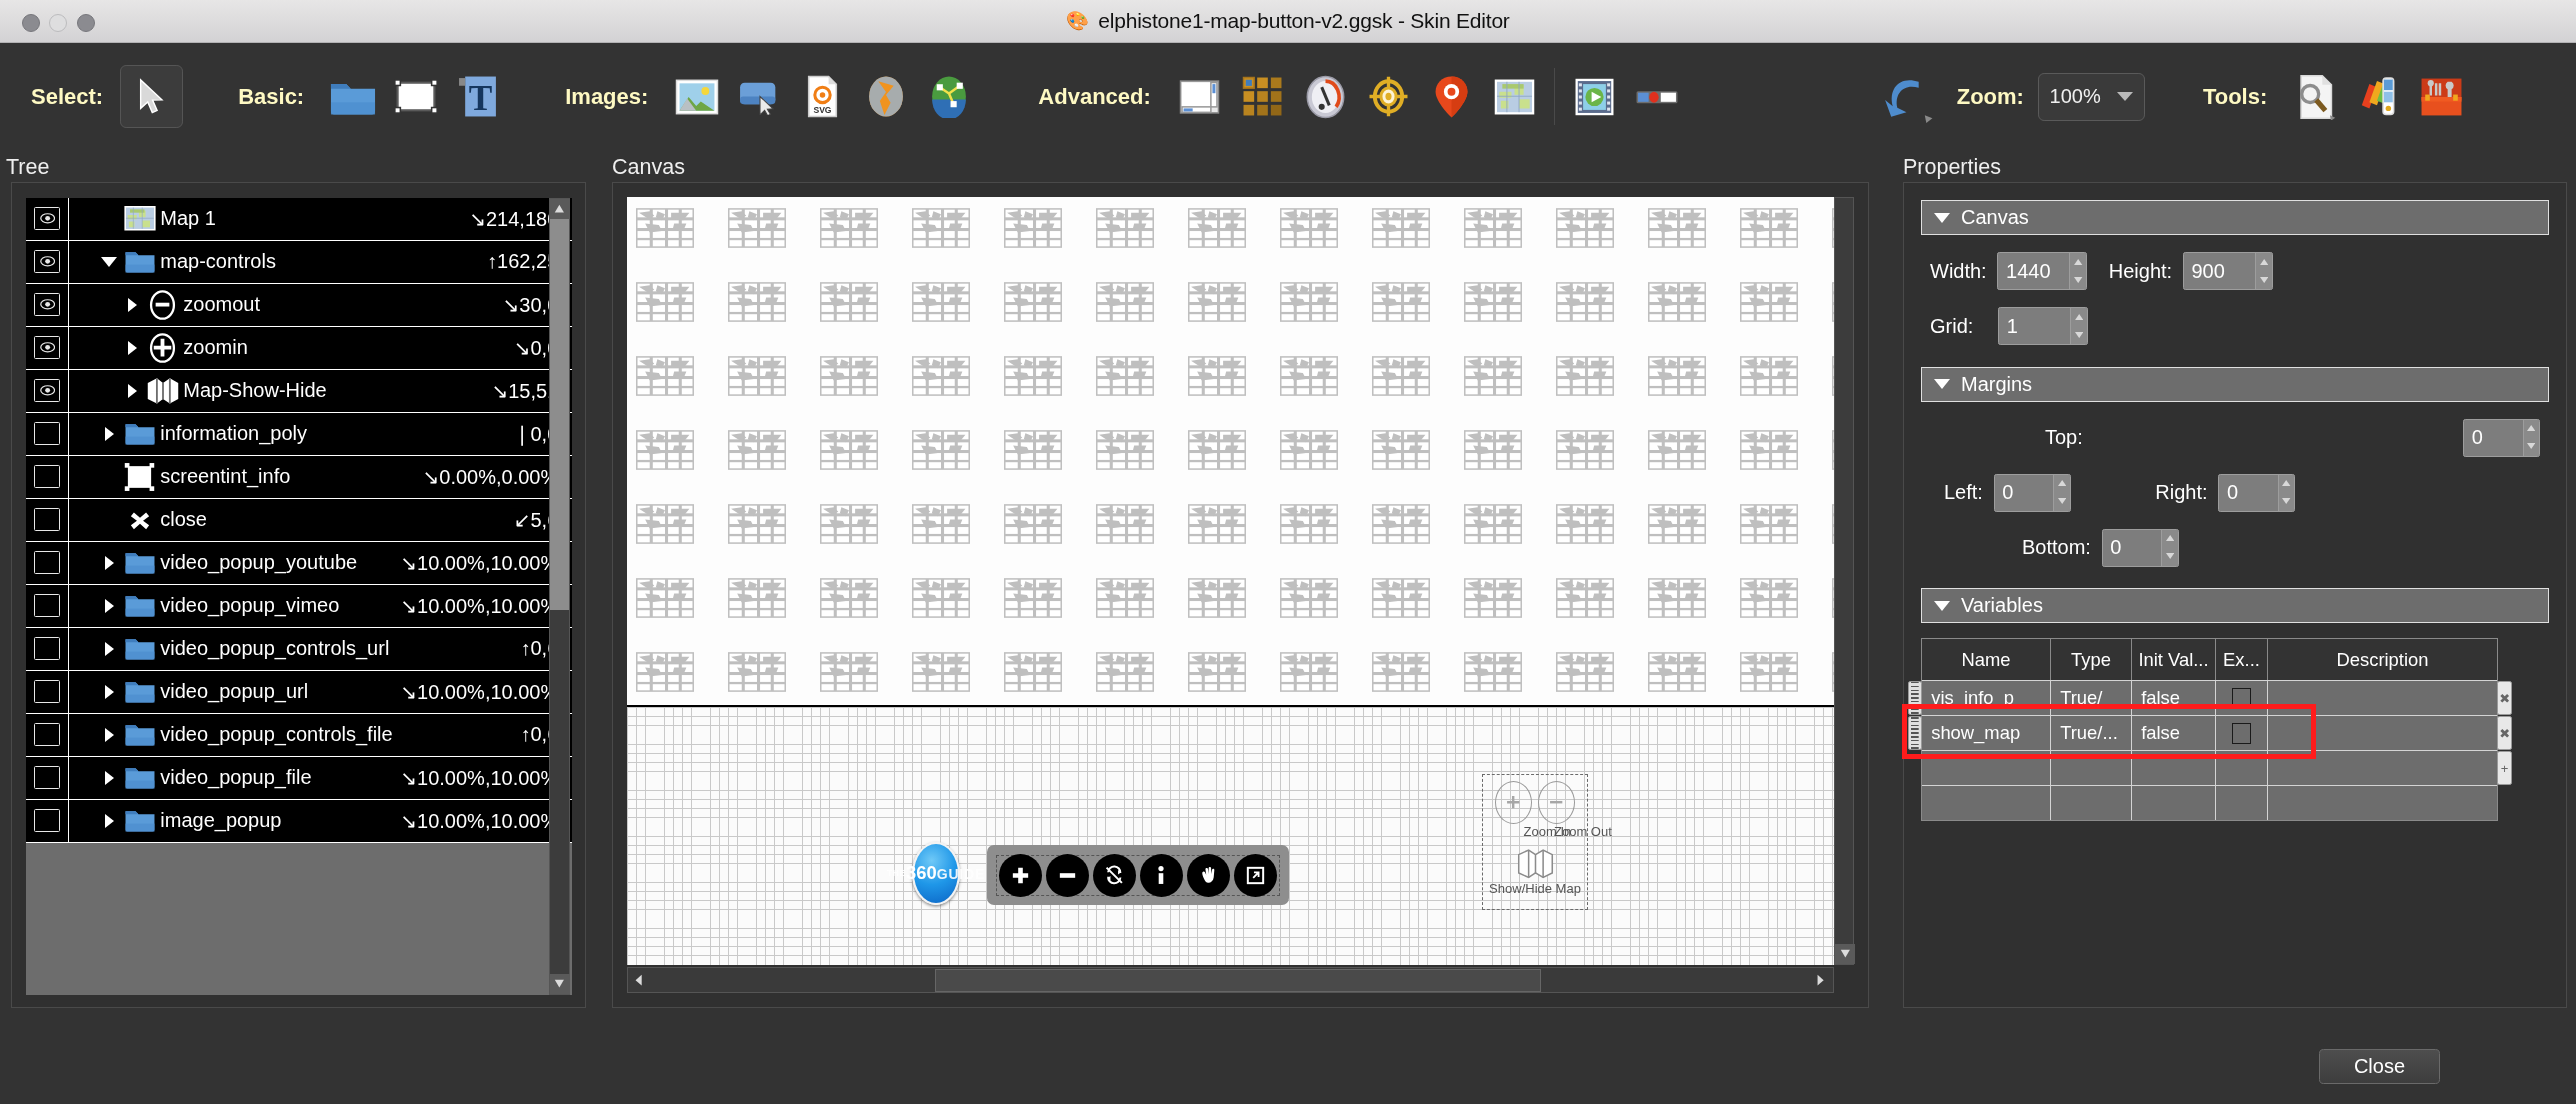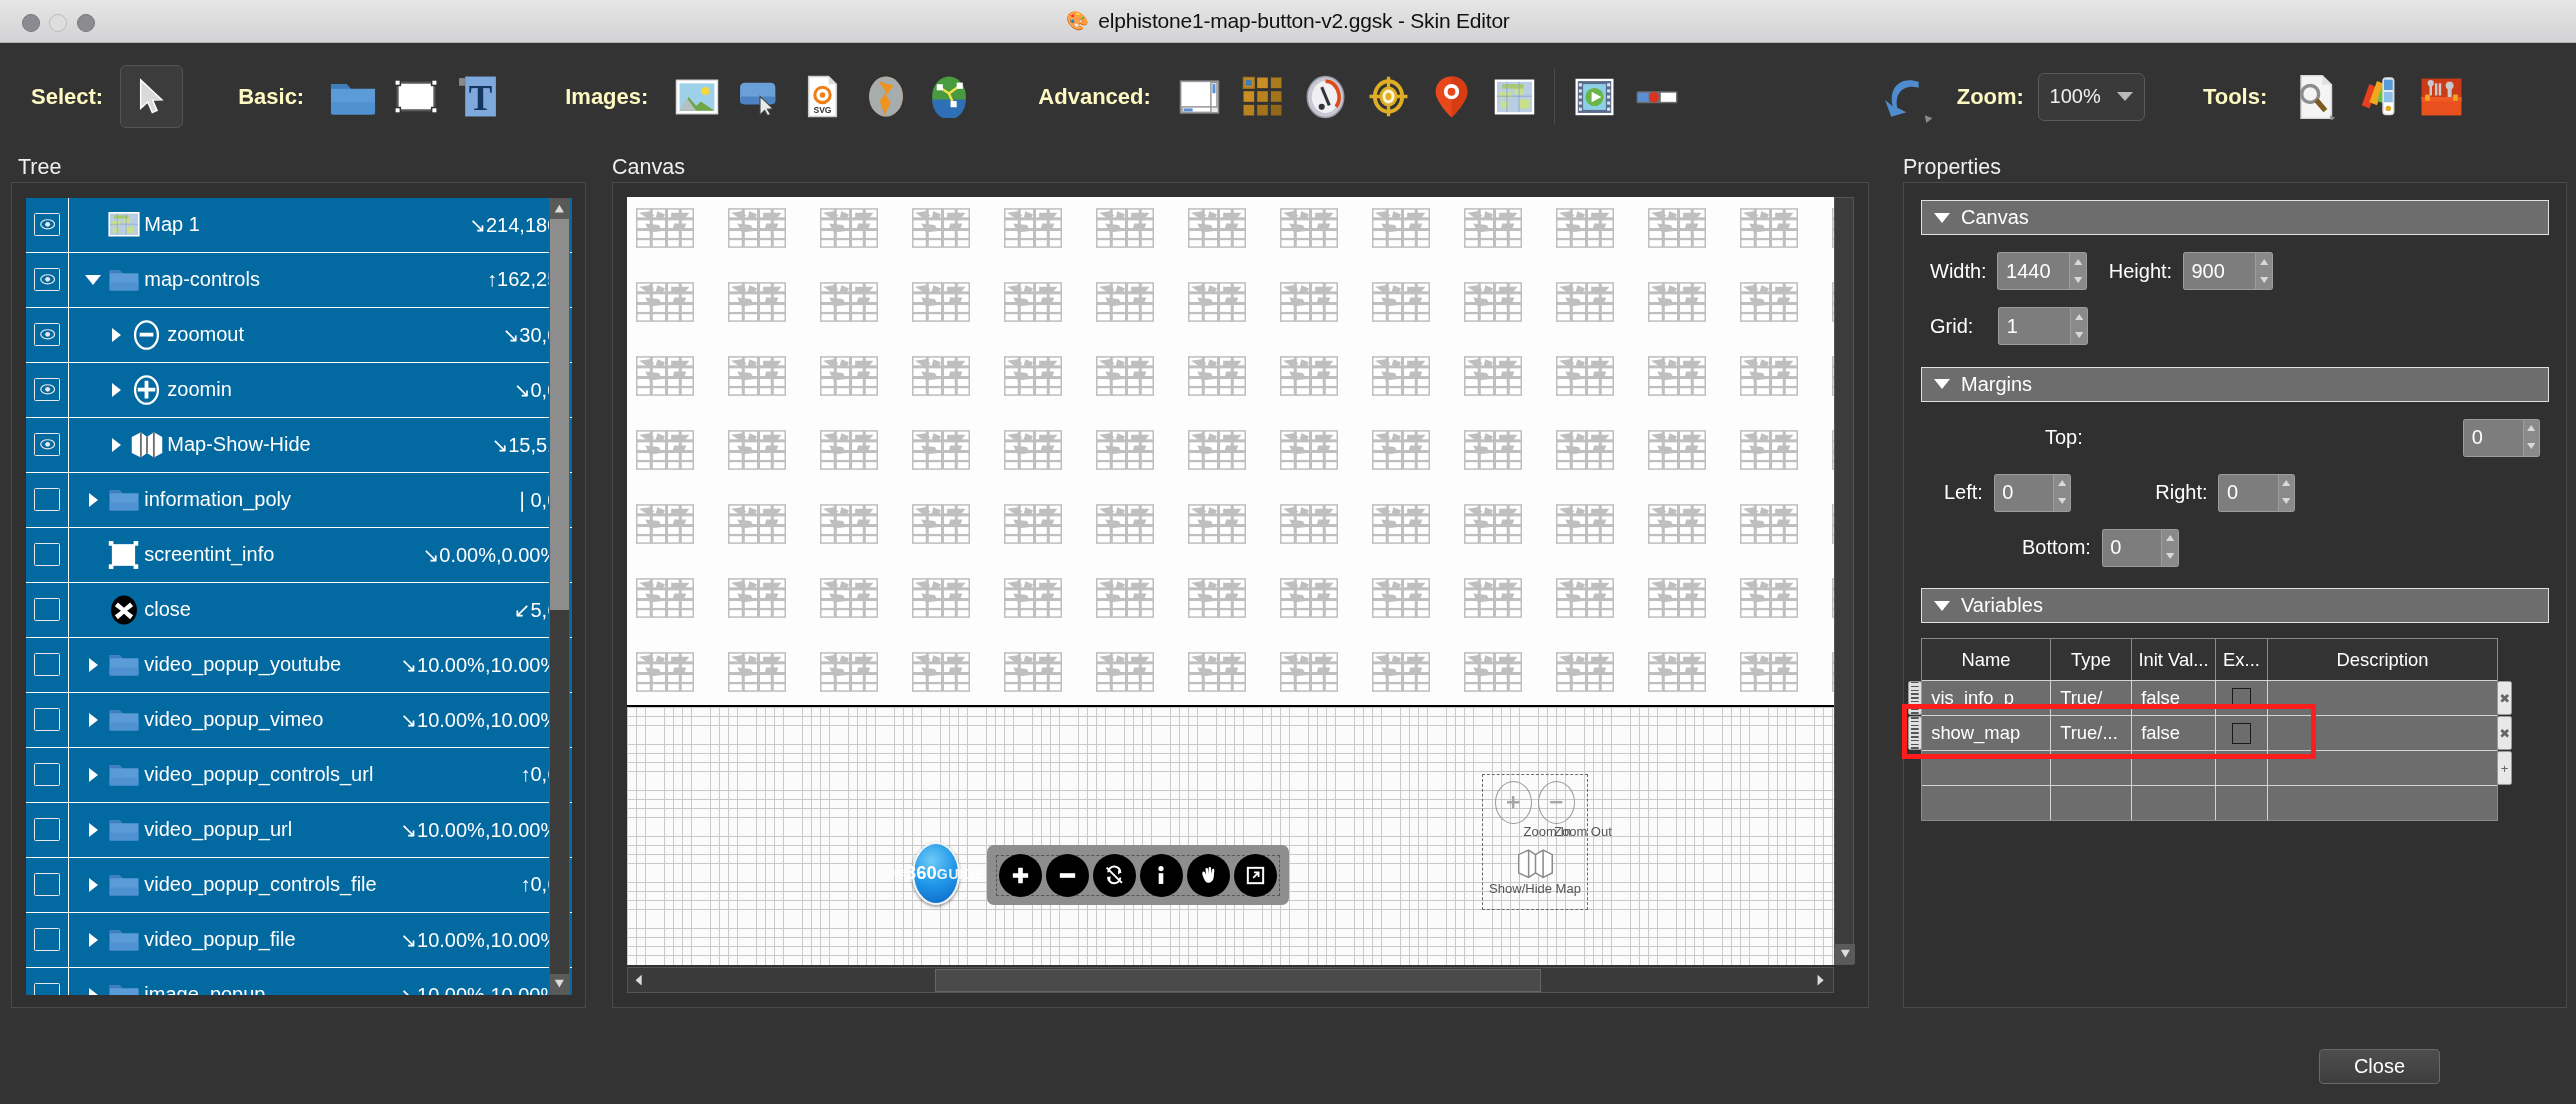--- a/index.html
+++ b/index.html
@@ -60,22 +60,22 @@
   
   .tree-panel{
     position:absolute; left:10.7px; top:182px; width:575px; height:826px;
     background:#303030; border:0.8px solid #4a4a4a;
   }
   .tree-list{
     position:absolute; left:14.6px; top:14.6px; width:546px; height:797px;
     overflow:hidden; background:#6d6d6d;
   }
   .trow{
-    display:flex; align-items:center; height:55px; background:#0369a1;
-    border-bottom:1.5px solid #ffffff; position:relative;
+    display:flex; align-items:center; height:43px; background:#000000;
+    border-bottom:1.5px solid #ffffff; position:relative;gap:16px;
   }
   .eyecell{
     width:43px; height:100%; display:flex; align-items:center; justify-content:center;
     border-right:1.5px solid #ffffff; flex:0 0 43px;
   }
   .eyebox{
     width:26px;height:23px;border:1.5px solid #e8e8e8;border-radius:1.5px;
     display:flex;align-items:center;justify-content:center;
   }
   .eyebox.empty{ background:transparent; }
@@ -464,21 +464,21 @@
           <path d="M18 3 a3 3 0 0 0 0 5 v5 h2.6 v-5 a3 3 0 0 0 0 -5 z" fill="#c9c9c9"></path>
           <rect x="1" y="13" width="26" height="12" fill="#e8501e"></rect>
           <rect x="1" y="13" width="26" height="3" fill="#f05a22"></rect>
           <rect x="3.4" y="11.4" width="3" height="4" fill="#f0a81e"></rect>
           <rect x="21.6" y="11.4" width="3" height="4" fill="#f0a81e"></rect>
         </svg>
     </div>
   </div>
 </div>
 
-<div class="caption" style="left:18px; top:155px">Tree</div>
+<div class="caption" style="left:6px; top:155px">Tree</div>
 <div class="caption" style="left:612px; top:155px">Canvas</div>
 <div class="caption" style="left:1903px; top:155px">Properties</div>
 
 <div class="tree-panel">
   <div class="tree-list" id="tree-list">
       <div class="trow">
         <div class="eyecell">
           <div class="eyebox">
             <svg width="15.3" height="10.7" viewBox="0 0 20 14">
               <ellipse cx="10" cy="7" rx="9" ry="6" fill="none" stroke="#e8e8e8" stroke-width="1.6"></ellipse>

